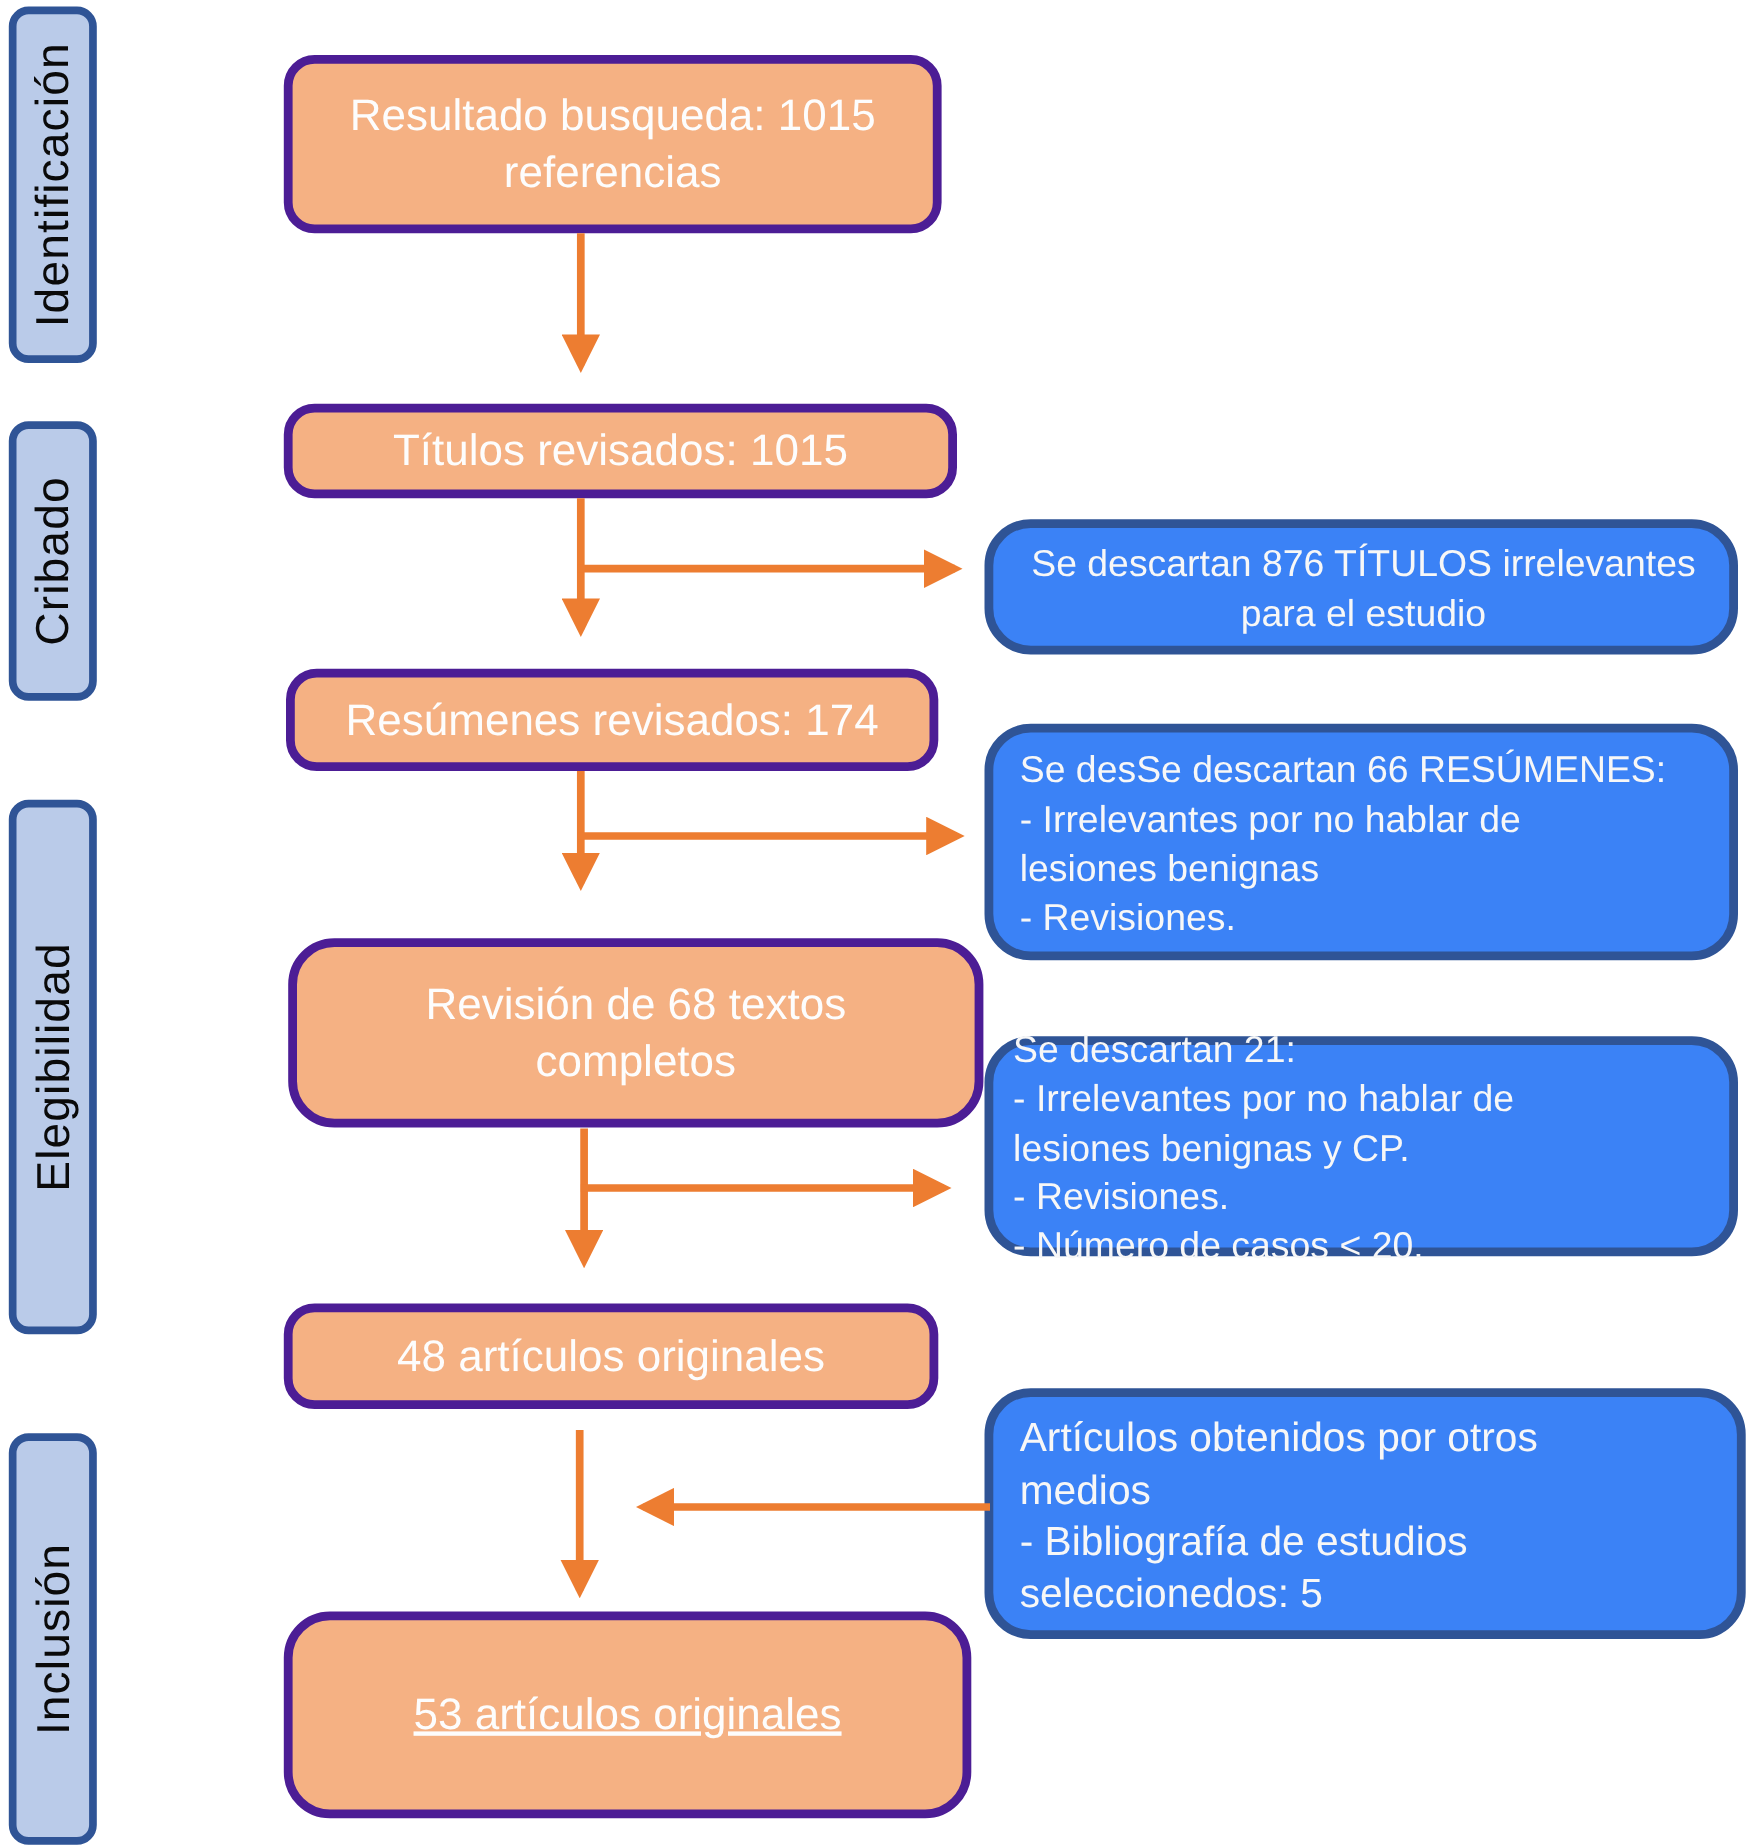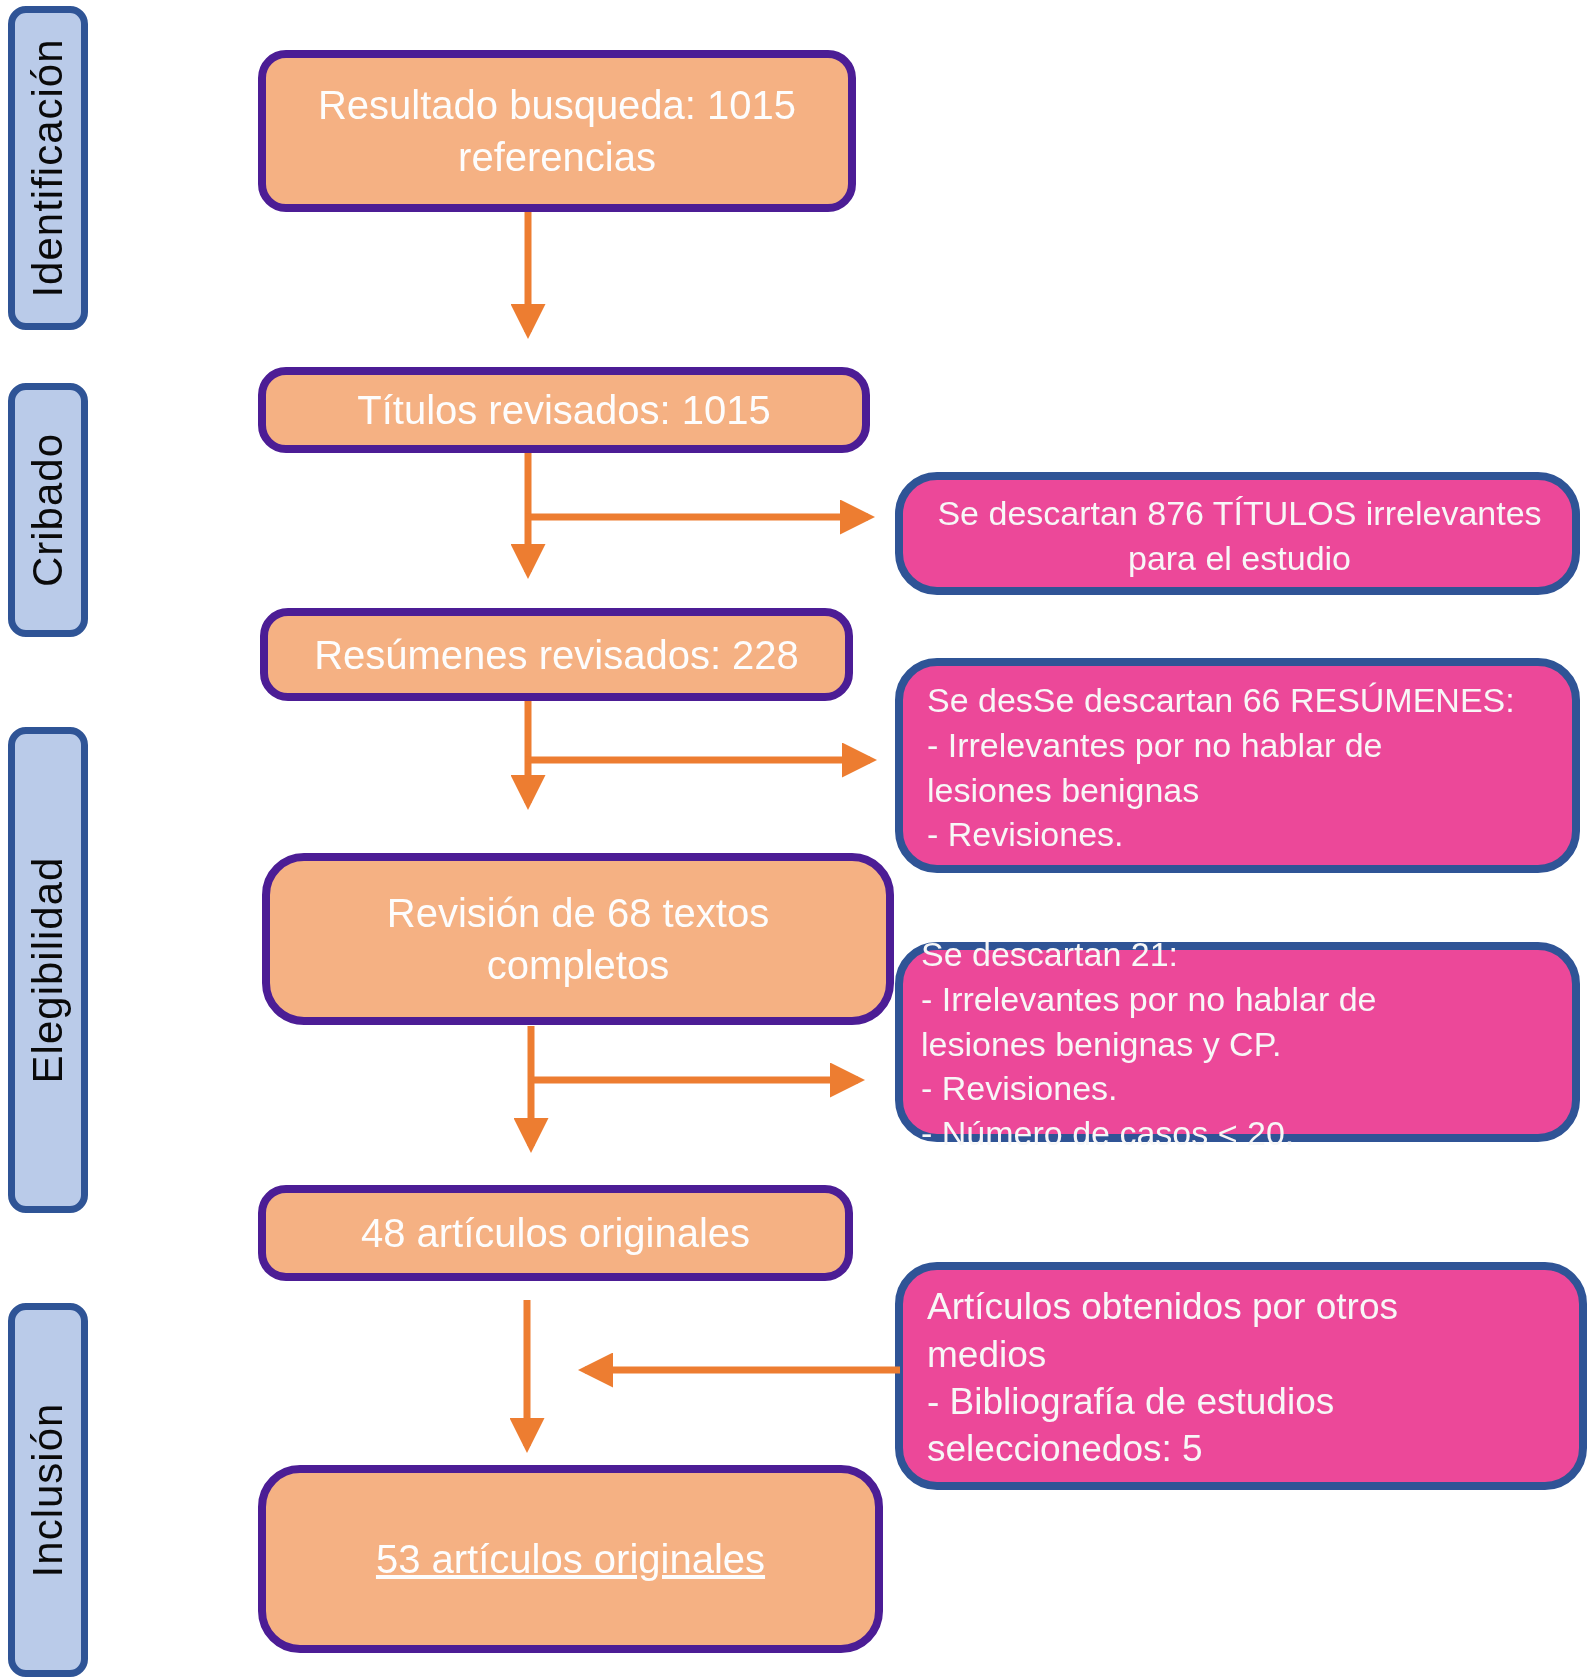--- a/index.html
+++ b/index.html
@@ -47,21 +47,21 @@
     color: #fdfdfd;
     font-size: 40px;
     line-height: 1.3;
     padding: 4px 18px;
   }
   .flow-box.big-radius { border-radius: 42px; }
 
   
   .side-box {
     position: absolute;
-    background: #ec4899;
+    background: #3b82f6;
     border: 8px solid #2f5496;
     border-radius: 42px;
     box-sizing: border-box;
     color: #f7f7f7;
     font-size: 34px;
     line-height: 1.32;
     padding: 14px 20px 10px 24px;
     display: flex;
     flex-direction: column;
     justify-content: center;
@@ -90,21 +90,21 @@
     <span class="stage-text">Inclusión</span>
   </div>
 
   <div class="flow-box" style="left:258px; top:50px;   width:598px; height:162px;">
     <span>Resultado busqueda: 1015 referencias</span>
   </div>
   <div class="flow-box" style="left:258px; top:367px;  width:612px; height:86px;">
     <span>Títulos revisados: 1015</span>
   </div>
   <div class="flow-box" style="left:260px; top:608px;  width:593px; height:93px;">
-    <span>Resúmenes revisados: 228</span>
+    <span>Resúmenes revisados: 174</span>
   </div>
   <div class="flow-box big-radius" style="left:262px; top:853px;  width:632px; height:172px;">
     <span style="max-width:440px;">Revisión de 68 textos completos</span>
   </div>
   <div class="flow-box" style="left:258px; top:1185px; width:595px; height:96px;">
     <span>48 artículos originales</span>
   </div>
   <div class="flow-box big-radius" style="left:258px; top:1465px; width:625px; height:188px;text-decoration:underline;">
     <span>53 artículos originales</span>
   </div>

